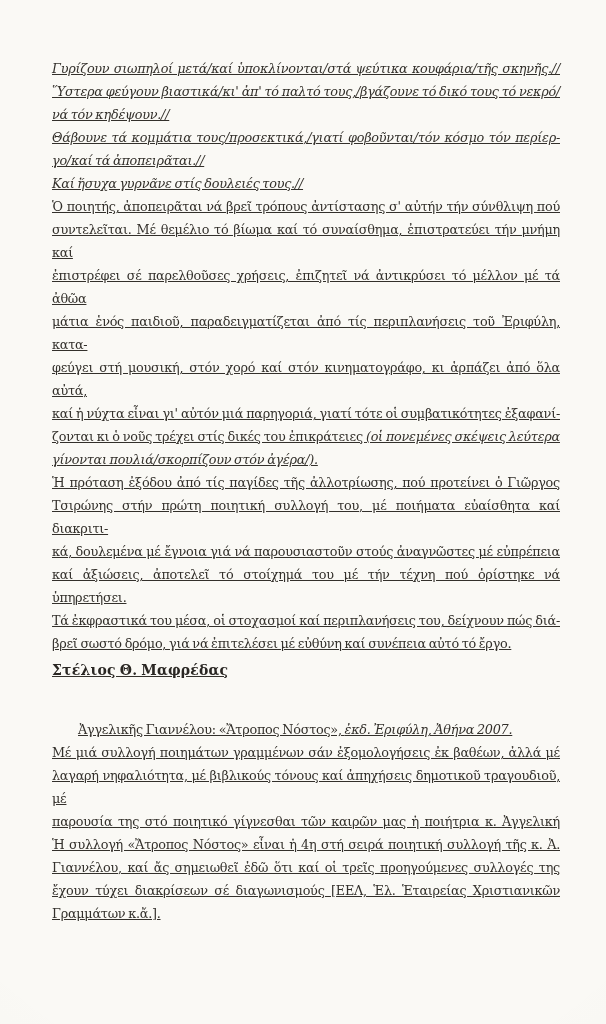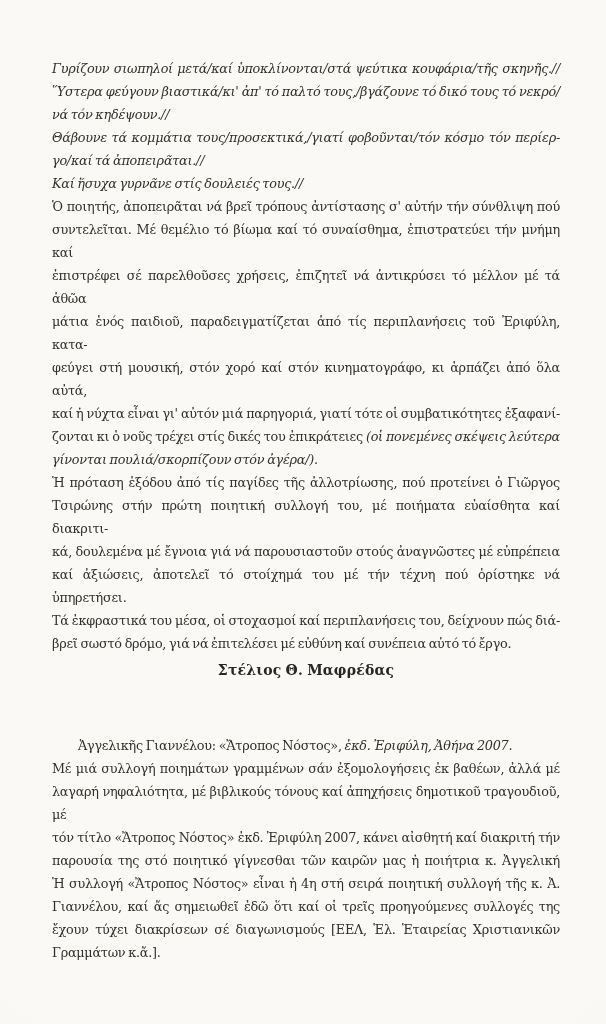--- a/index.html
+++ b/index.html
@@ -18,39 +18,40 @@
       radial-gradient(140% 110% at 50% 38%, rgba(0,0,0,0) 62%, rgba(60,55,45,0.05) 100%),
       var(--background, #faf9f5);
     color: var(--text, #33302b);
     font-family: "DejaVu Serif", "Liberation Serif", serif;
     font-size: 12.8px;
     line-height: 23px;
     letter-spacing: -0.25px;
     word-spacing: -1px;
     overflow: hidden;
     hyphens: none;
+    text-decoration: underline;
   }
   .ln {
     text-align: justify;
     text-align-last: left;
     text-justify: inter-word;
     white-space: normal;
   }
   .ln.j { text-align-last: justify; }
   .it { font-style: italic; }
   .sig {
     margin-top: 4px;
-    text-align: center;
+    text-align: left;
     font-weight: bold;
     font-size: 14px;
     letter-spacing: 0.2px;
     color: #2a2723;
   }
   .heading {
-    margin-top: 52px;
+    margin-top: 36px;
     text-indent: 26px;
   }
   .sec { margin-top: 0; }
   .sec2 { }
 </style>
 </head>
 <body>
 
 <div class="page">
 
@@ -83,21 +84,20 @@
     <div class="ln">βρεῖ σωστό δρόμο, γιά νά ἐπιτελέσει μέ εὐθύνη καί συνέπεια αὐτό τό ἔργο.</div>
   </div>
 
   <div class="sig">Στέλιος Θ. Μαφρέδας</div>
 
   <div class="heading"><span>Ἀγγελικῆς Γιαννέλου: «Ἄτροπος Νόστος», </span><span class="it">ἐκδ. Ἐριφύλη, Ἀθήνα 2007.</span></div>
 
   <div class="sec sec2">
     <div class="ln j">Μέ μιά συλλογή ποιημάτων γραμμένων σάν ἐξομολογήσεις ἐκ βαθέων, ἀλλά μέ</div>
     <div class="ln j">λαγαρή νηφαλιότητα, μέ βιβλικούς τόνους καί ἀπηχήσεις δημοτικοῦ τραγουδιοῦ, μέ</div>
-    <div class="ln j">τόν τίτλο «Ἄτροπος Νόστος» ἐκδ. Ἐριφύλη 2007, κάνει αἰσθητή καί διακριτή τήν</div>
     <div class="ln j">παρουσία της στό ποιητικό γίγνεσθαι τῶν καιρῶν μας ἡ ποιήτρια κ. Ἀγγελική</div>
   </div>
 
   <div class="sec">
     <div class="ln j">Ἡ συλλογή «Ἄτροπος Νόστος» εἶναι ἡ 4η στή σειρά ποιητική συλλογή τῆς κ. Ἀ.</div>
     <div class="ln j">Γιαννέλου, καί ἄς σημειωθεῖ ἐδῶ ὅτι καί οἱ τρεῖς προηγούμενες συλλογές της</div>
     <div class="ln j">ἔχουν τύχει διακρίσεων σέ διαγωνισμούς [ΕΕΛ, Ἑλ. Ἑταιρείας Χριστιανικῶν</div>
     <div class="ln">Γραμμάτων κ.ἄ.].</div>
   </div>
 

